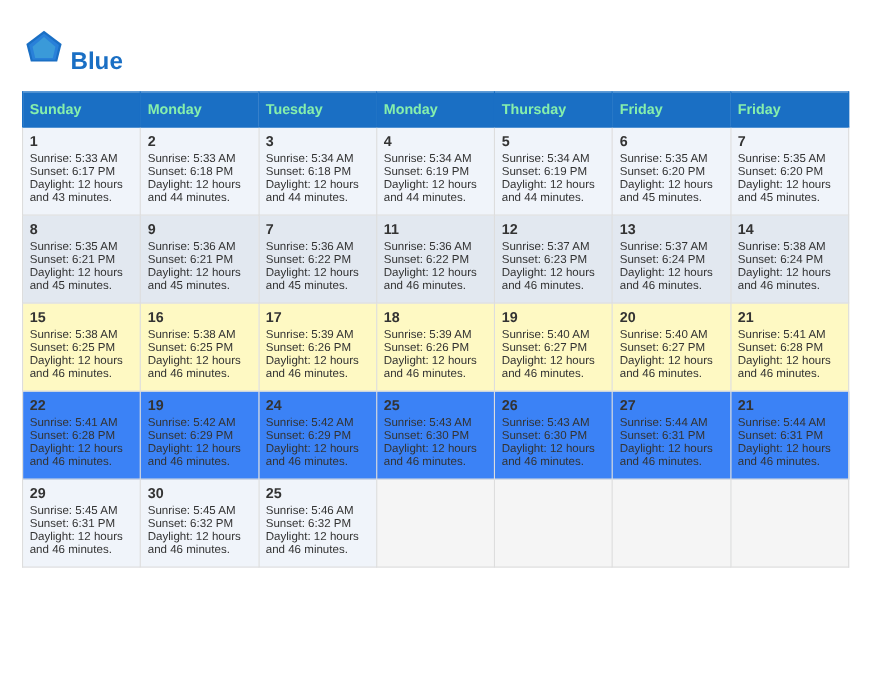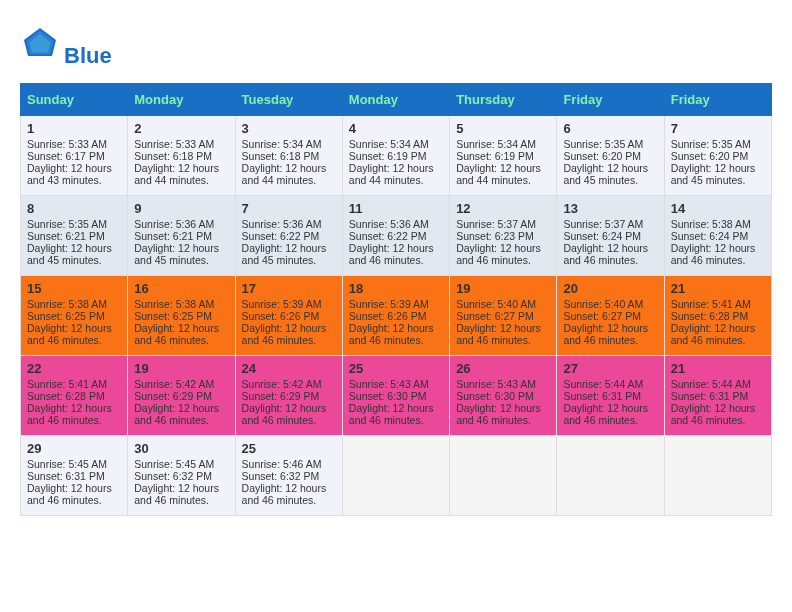--- a/index.html
+++ b/index.html
@@ -176,21 +176,21 @@
 <span>Daylight: 12 hours and 46 minutes.</span></td>
         <td><span class="day-num">13</span>
 <span>Sunrise: 5:37 AM</span><br>
 <span>Sunset: 6:24 PM</span><br>
 <span>Daylight: 12 hours and 46 minutes.</span></td>
         <td><span class="day-num">14</span>
 <span>Sunrise: 5:38 AM</span><br>
 <span>Sunset: 6:24 PM</span><br>
 <span>Daylight: 12 hours and 46 minutes.</span></td>
       </tr>
-      <tr style="background-color: #f97316;">
+      <tr style="background-color: #fef9c3;">
         <td><span class="day-num">15</span>
 <span>Sunrise: 5:38 AM</span><br>
 <span>Sunset: 6:25 PM</span><br>
 <span>Daylight: 12 hours and 46 minutes.</span></td>
         <td><span class="day-num">16</span>
 <span>Sunrise: 5:38 AM</span><br>
 <span>Sunset: 6:25 PM</span><br>
 <span>Daylight: 12 hours and 46 minutes.</span></td>
         <td><span class="day-num">17</span>
 <span>Sunrise: 5:39 AM</span><br>
@@ -206,21 +206,21 @@
 <span>Daylight: 12 hours and 46 minutes.</span></td>
         <td><span class="day-num">20</span>
 <span>Sunrise: 5:40 AM</span><br>
 <span>Sunset: 6:27 PM</span><br>
 <span>Daylight: 12 hours and 46 minutes.</span></td>
         <td><span class="day-num">21</span>
 <span>Sunrise: 5:41 AM</span><br>
 <span>Sunset: 6:28 PM</span><br>
 <span>Daylight: 12 hours and 46 minutes.</span></td>
       </tr>
-      <tr style="background-color: #ec4899;">
+      <tr style="background-color: #3b82f6;">
         <td><span class="day-num">22</span>
 <span>Sunrise: 5:41 AM</span><br>
 <span>Sunset: 6:28 PM</span><br>
 <span>Daylight: 12 hours and 46 minutes.</span></td>
         <td><span class="day-num">19</span>
 <span>Sunrise: 5:42 AM</span><br>
 <span>Sunset: 6:29 PM</span><br>
 <span>Daylight: 12 hours and 46 minutes.</span></td>
         <td><span class="day-num">24</span>
 <span>Sunrise: 5:42 AM</span><br>

